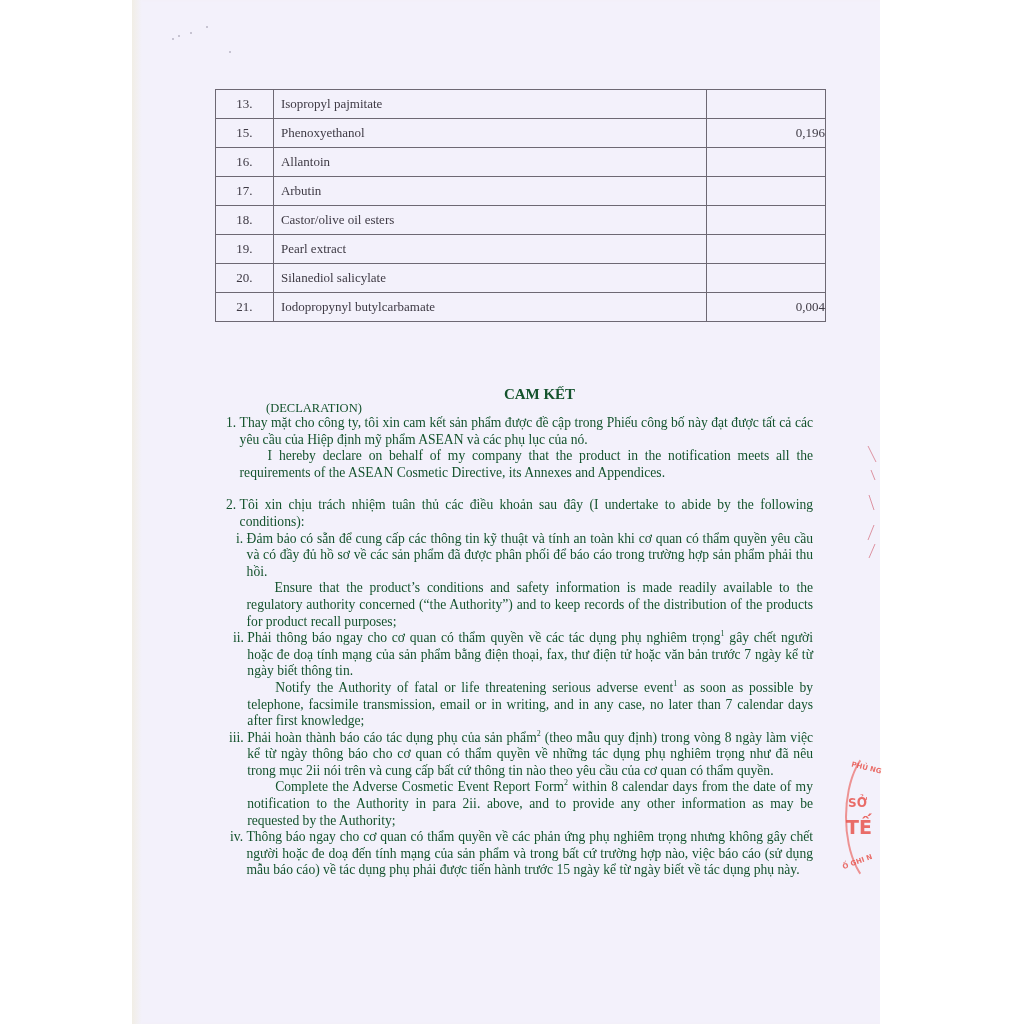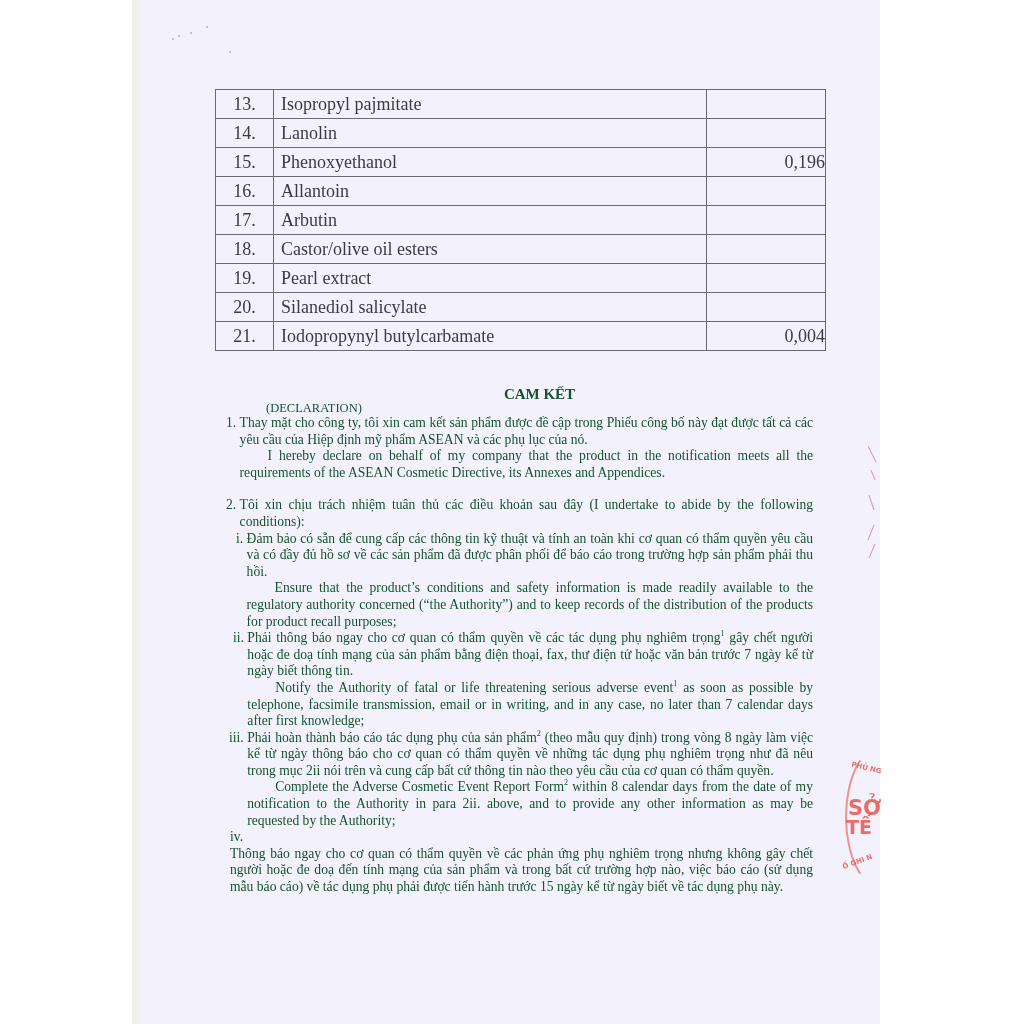--- a/index.html
+++ b/index.html
@@ -34,21 +34,21 @@
     }
     .speck { position: absolute; width: 2px; height: 2px; background: #b9b4c4; border-radius: 1px; }
 
     
     .ingredients-table {
       position: absolute;
       left: 215px;
       top: 89px;
       width: 611px;
       border-collapse: collapse;
-      font-size: 18px;
+      font-size: 13px;
       color: #3e3a44;
     }
     .ingredients-table td {
       border: 1px solid #6d6873;
       height: 28px;
       padding: 0;
       vertical-align: middle;
     }
     .ingredients-table td.col-no { width: 57px; text-align: center; }
     .ingredients-table td.col-name { width: 426px; padding-left: 7px; }
@@ -123,25 +123,20 @@
 <div class="speck" style="left:229px;top:51px;"></div>
 
 <table class="ingredients-table">
   <tbody>
     <tr>
       <td class="col-no">13.</td>
       <td class="col-name">Isopropyl pajmitate</td>
       <td class="col-val"></td>
     </tr>
     <tr>
-      <td class="col-no">14.</td>
-      <td class="col-name">Lanolin</td>
-      <td class="col-val"></td>
-    </tr>
-    <tr>
       <td class="col-no">15.</td>
       <td class="col-name">Phenoxyethanol</td>
       <td class="col-val">0,196</td>
     </tr>
     <tr>
       <td class="col-no">16.</td>
       <td class="col-name">Allantoin</td>
       <td class="col-val"></td>
     </tr>
     <tr>
@@ -210,30 +205,30 @@
   </div>
 
   <div class="num-item" style="padding-left:3px;">
     <span class="num-label">iii. </span>
     <div class="num-body">
       <div class="para"><span>Phải hoàn thành báo cáo tác dụng phụ của sản phẩm</span><sup>2</sup><span> (theo mẫu quy định) trong vòng 8 ngày làm việc kể từ ngày thông báo cho cơ quan có thẩm quyền về những tác dụng phụ nghiêm trọng như đã nêu trong mục 2ii nói trên và cung cấp bất cứ thông tin nào theo yêu cầu của cơ quan có thẩm quyền.</span></div>
       <div class="indent"><span>Complete the Adverse Cosmetic Event Report Form</span><sup>2</sup><span> within 8 calendar days from the date of my notification to the Authority in para 2ii. above, and to provide any other information as may be requested by the Authority;</span></div>
     </div>
   </div>
 
-  <div class="num-item" style="padding-left:4px;flex-direction:column;">
+  <div class="num-item" style="padding-left:4px;">
     <span class="num-label">iv. </span>
     <div class="num-body">
       <div class="para">Thông báo ngay cho cơ quan có thẩm quyền về các phản ứng phụ nghiêm trọng nhưng không gây chết người hoặc đe doạ đến tính mạng của sản phẩm và trong bất cứ trường hợp nào, việc báo cáo (sử dụng mẫu báo cáo) về tác dụng phụ phải được tiến hành trước 15 ngày kể từ ngày biết về tác dụng phụ này.</div>
     </div>
   </div>
 </div>
 
 <div>
   <div class="stamp-arc" style="left:845px;top:745px;width:70px;height:140px;border-right-color:transparent;border-top-color:transparent;border-bottom-color:transparent;clip-path:inset(0 35px 0 0);"></div>
   <div class="stamp-text" style="left:851px;top:764px;font-size:7px;transform:rotate(14deg);">PHỦ NG</div>
-  <div class="stamp-text" style="left:848px;top:796px;font-size:21px;">SỞ</div>
+  <div class="stamp-text" style="left:848px;top:796px;font-size:12px;">SỞ</div>
   <div class="stamp-text" style="left:846px;top:816px;font-size:19px;">TẾ</div>
   <div class="stamp-text" style="left:842px;top:858px;font-size:7px;transform:rotate(-20deg);">Ố GHI N</div>
   <svg style="position:absolute;left:866px;top:440px;" width="14" height="120">
     <path d="M2 6 L10 22 M5 30 L9 40 M3 55 L8 70 M8 85 L2 100 M9 104 L3 118" stroke="#d36a7a" stroke-width="1" fill="none" opacity="0.7"></path>
   </svg>
 </div>
 
 </body></html>

